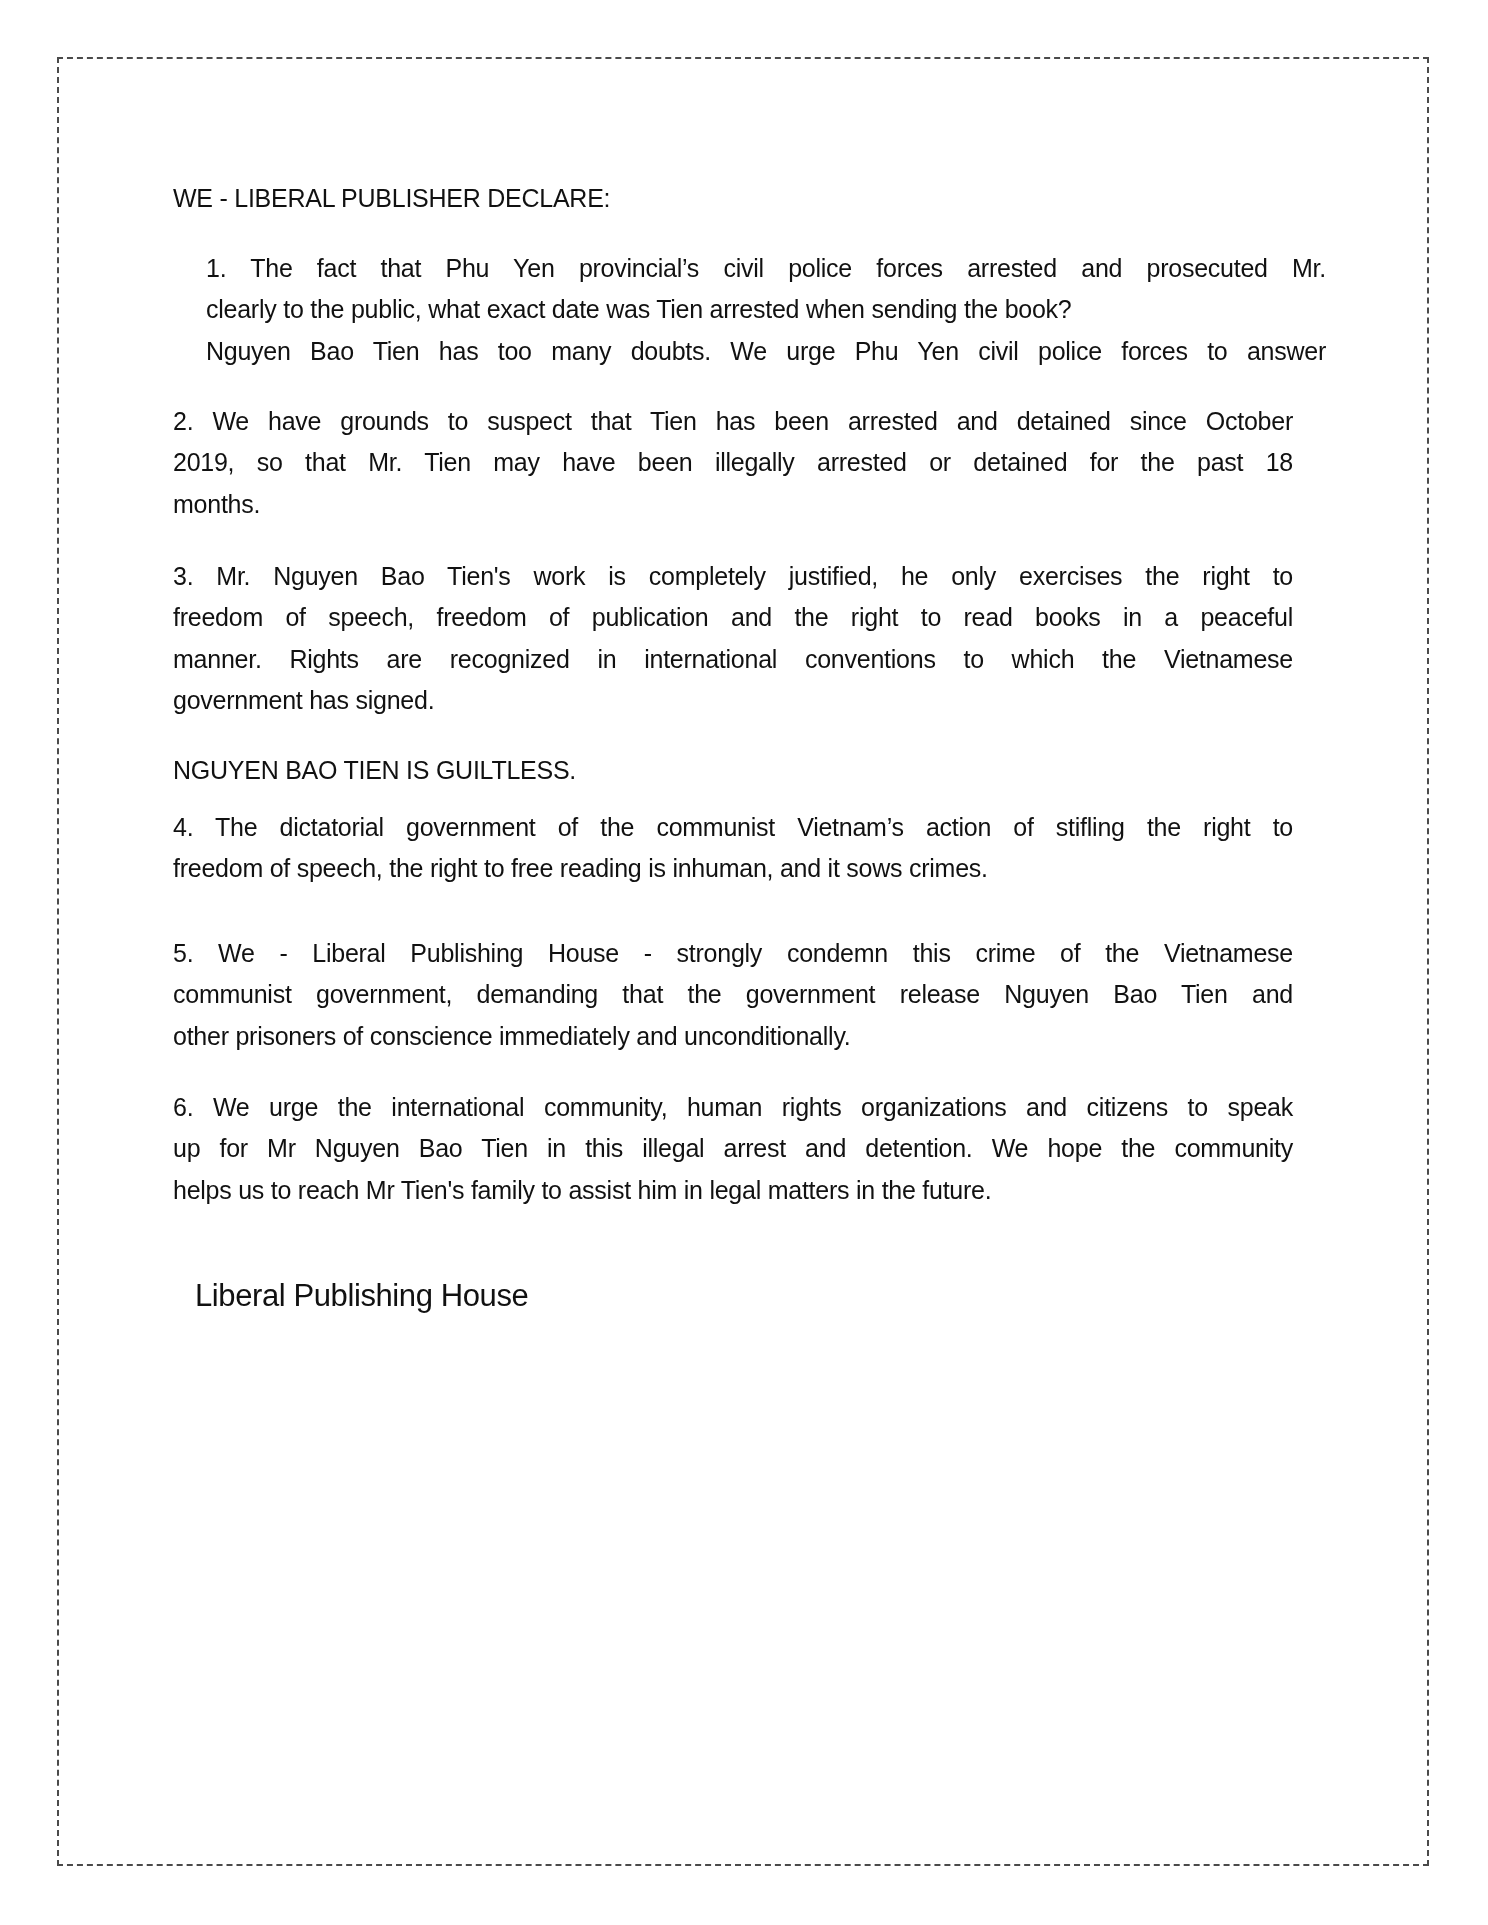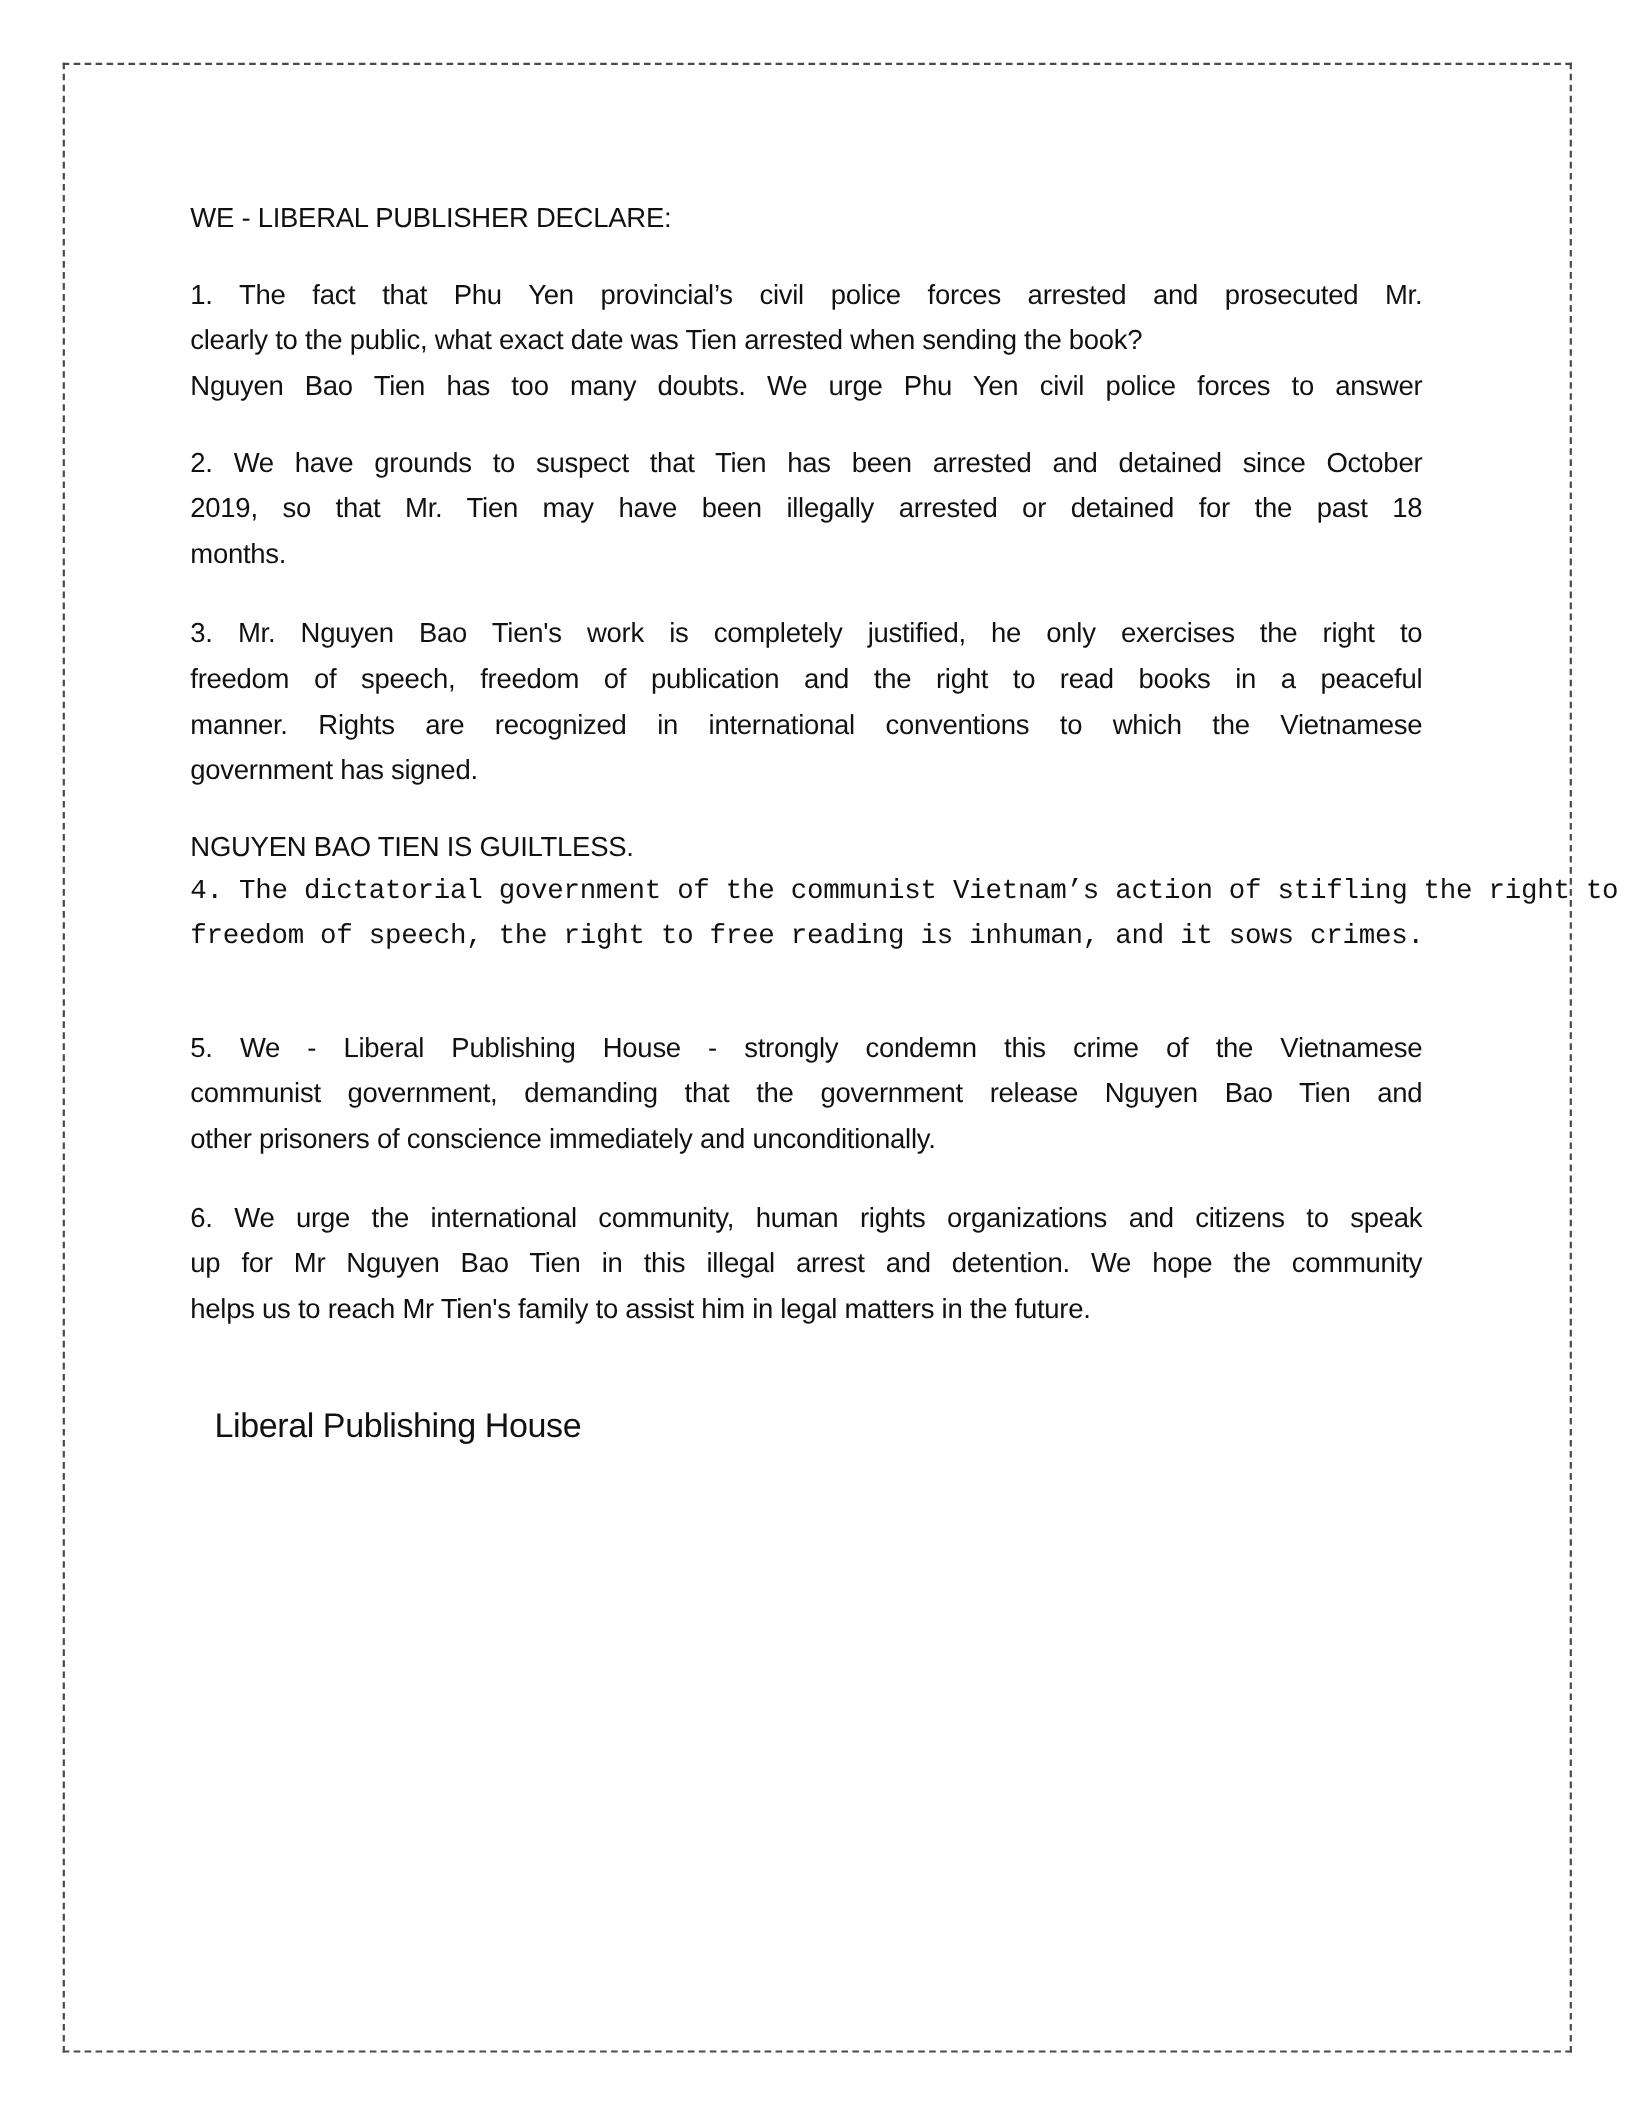--- a/index.html
+++ b/index.html
@@ -40,25 +40,25 @@
   }
   .line.last {
     text-align: left;
     text-align-last: left;
   }
   .single .line {
     text-align: left;
     text-align-last: left;
   }
   #heading { top: 178px; }
-  #para-1 { top: 248px; }
+  #para-1 { top: 248px; margin-left: 33px; }
   #para-2 { top: 401px; }
   #para-3 { top: 556px; }
   #guiltless { top: 750px; }
-  #para-4 { top: 789px; font-family: Liberation Mono, monospace; }
+  #para-4 { top: 807px; }
   #para-5 { top: 933px; }
   #para-6 { top: 1087px; }
   #signature {
     position: absolute;
     left: 173px;
     top: 1276px;
     font-size: 31px;
     line-height: 40px;
     letter-spacing: -0.4px;
     white-space: nowrap;

